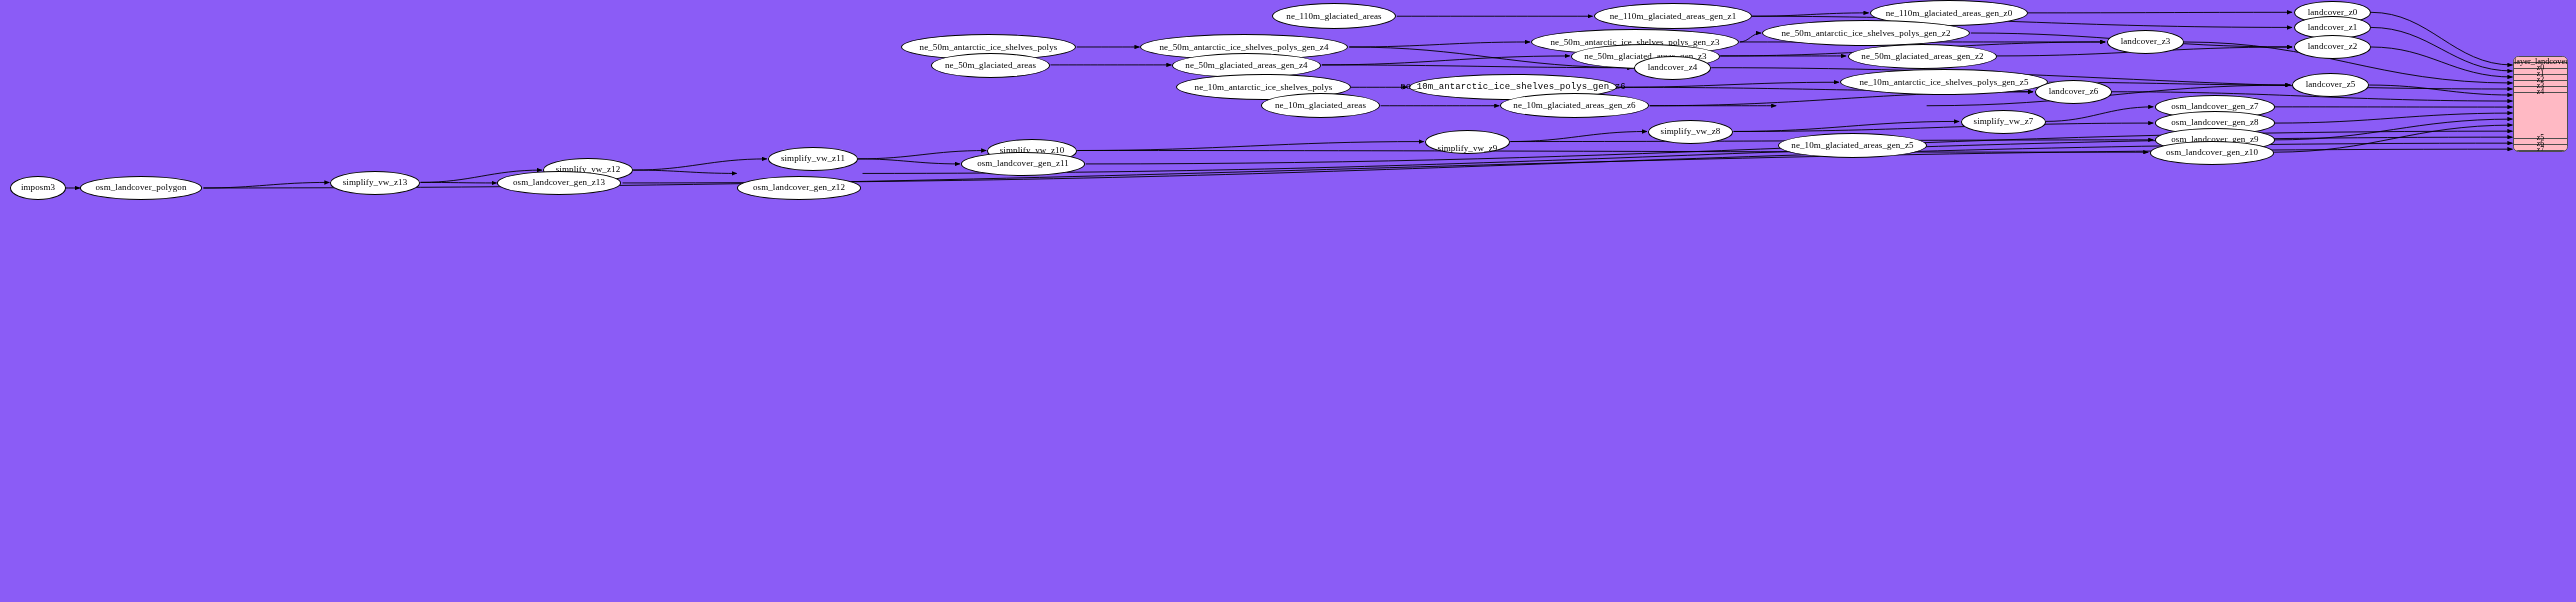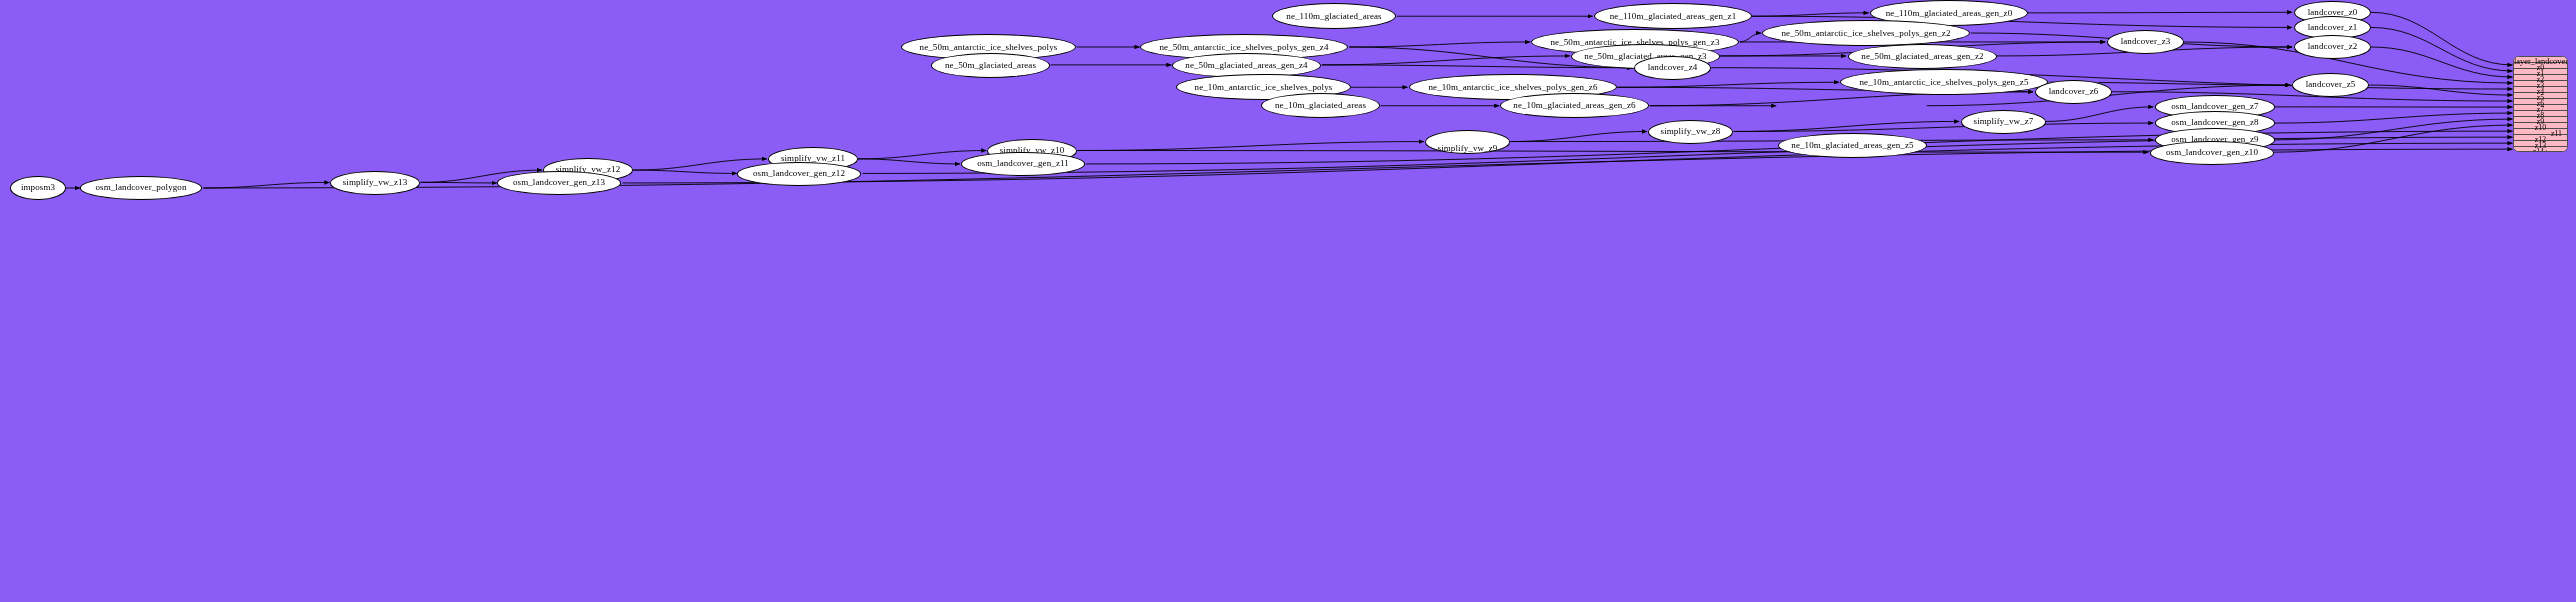--- a/index.html
+++ b/index.html
@@ -179,21 +179,21 @@
       </div>
       <div class="node" style="left: 1840px; top: 69px; width: 208px; height: 26px;">
         <span>ne_10m_antarctic_ice_shelves_polys_gen_z5</span>
       </div>
       <div class="node" style="left: 2292px; top: 73px; width: 77px; height: 23.5px;">
         <span>landcover_z5</span>
       </div>
       <div class="node" style="left: 1176px; top: 74px; width: 175px; height: 26px;">
         <span>ne_10m_antarctic_ice_shelves_polys</span>
       </div>
-      <div class="node" style="left: 1409px; top: 74px; width: 208px; height: 26px;">
+      <div class="node" style="left: 1409px; top: 74px; width: 208px; height: 26px; font-family: Liberation Mono, monospace;">
         <span>ne_10m_antarctic_ice_shelves_polys_gen_z6</span>
       </div>
       <div class="node" style="left: 2035px; top: 80px; width: 77px; height: 23.5px;">
         <span>landcover_z6</span>
       </div>
       <div class="node" style="left: 1261px; top: 93px; width: 119px; height: 25px;">
         <span>ne_10m_glaciated_areas</span>
       </div>
       <div class="node" style="left: 1500px; top: 93px; width: 149px; height: 25px;">
         <span>ne_10m_glaciated_areas_gen_z6</span>
@@ -227,21 +227,21 @@
       </div>
       <div class="node" style="left: 768px; top: 147px; width: 90px; height: 23.5px;">
         <span>simplify_vw_z11</span>
       </div>
       <div class="node" style="left: 961px; top: 152px; width: 124px; height: 23.5px;">
         <span>osm_landcover_gen_z11</span>
       </div>
       <div class="node" style="left: 543px; top: 158px; width: 90px; height: 23.5px;">
         <span>simplify_vw_z12</span>
       </div>
-      <div class="node" style="left: 737px; top: 162px; width: 124px; height: 23.5px;">
+      <div class="node" style="left: 737px; top: 176px; width: 124px; height: 23.5px;">
         <span>osm_landcover_gen_z12</span>
       </div>
       <div class="node" style="left: 330px; top: 171px; width: 90px; height: 23.5px;">
         <span>simplify_vw_z13</span>
       </div>
       <div class="node" style="left: 497px; top: 171px; width: 124px; height: 23.5px;">
         <span>osm_landcover_gen_z13</span>
       </div>
       <div class="node" style="left: 0px; top: 176px; width: 56px; height: 23.5px; margin-left: 10px;">
         <span>imposm3</span>
@@ -250,21 +250,21 @@
         <span>osm_landcover_polygon</span>
       </div>
     </div>
   <div class="record" id="record-table" style="left:2513px; top:56px; width:55px; height:96px;">
       <div class="cell head" style="height: 6px;">layer_landcover</div>
       <div class="cell" style="height: 6px;">z0</div>
       <div class="cell" style="height: 6px;">z1</div>
       <div class="cell" style="height: 6px;">z2</div>
       <div class="cell" style="height: 6px;">z3</div>
       <div class="cell" style="height: 6px;">z4</div>
-      <div class="cell" style="height: 6px;">z5</div>
+      <div class="cell" style="height: 6px; margin-top: 40px;">z5</div>
       <div class="cell" style="height: 6px;">z6</div>
       <div class="cell" style="height: 6px;">z7</div>
       <div class="cell" style="height: 6px;">z8</div>
       <div class="cell" style="height: 6px;">z9</div>
       <div class="cell" style="height: 6px;">z10</div>
       <div class="cell" style="height: 6px; padding-left: 32px;">z11</div>
       <div class="cell" style="height: 6px;">z12</div>
       <div class="cell" style="height: 6px;">z13</div>
       <div class="cell" style="height: 6px;">z14+</div>
     </div>

